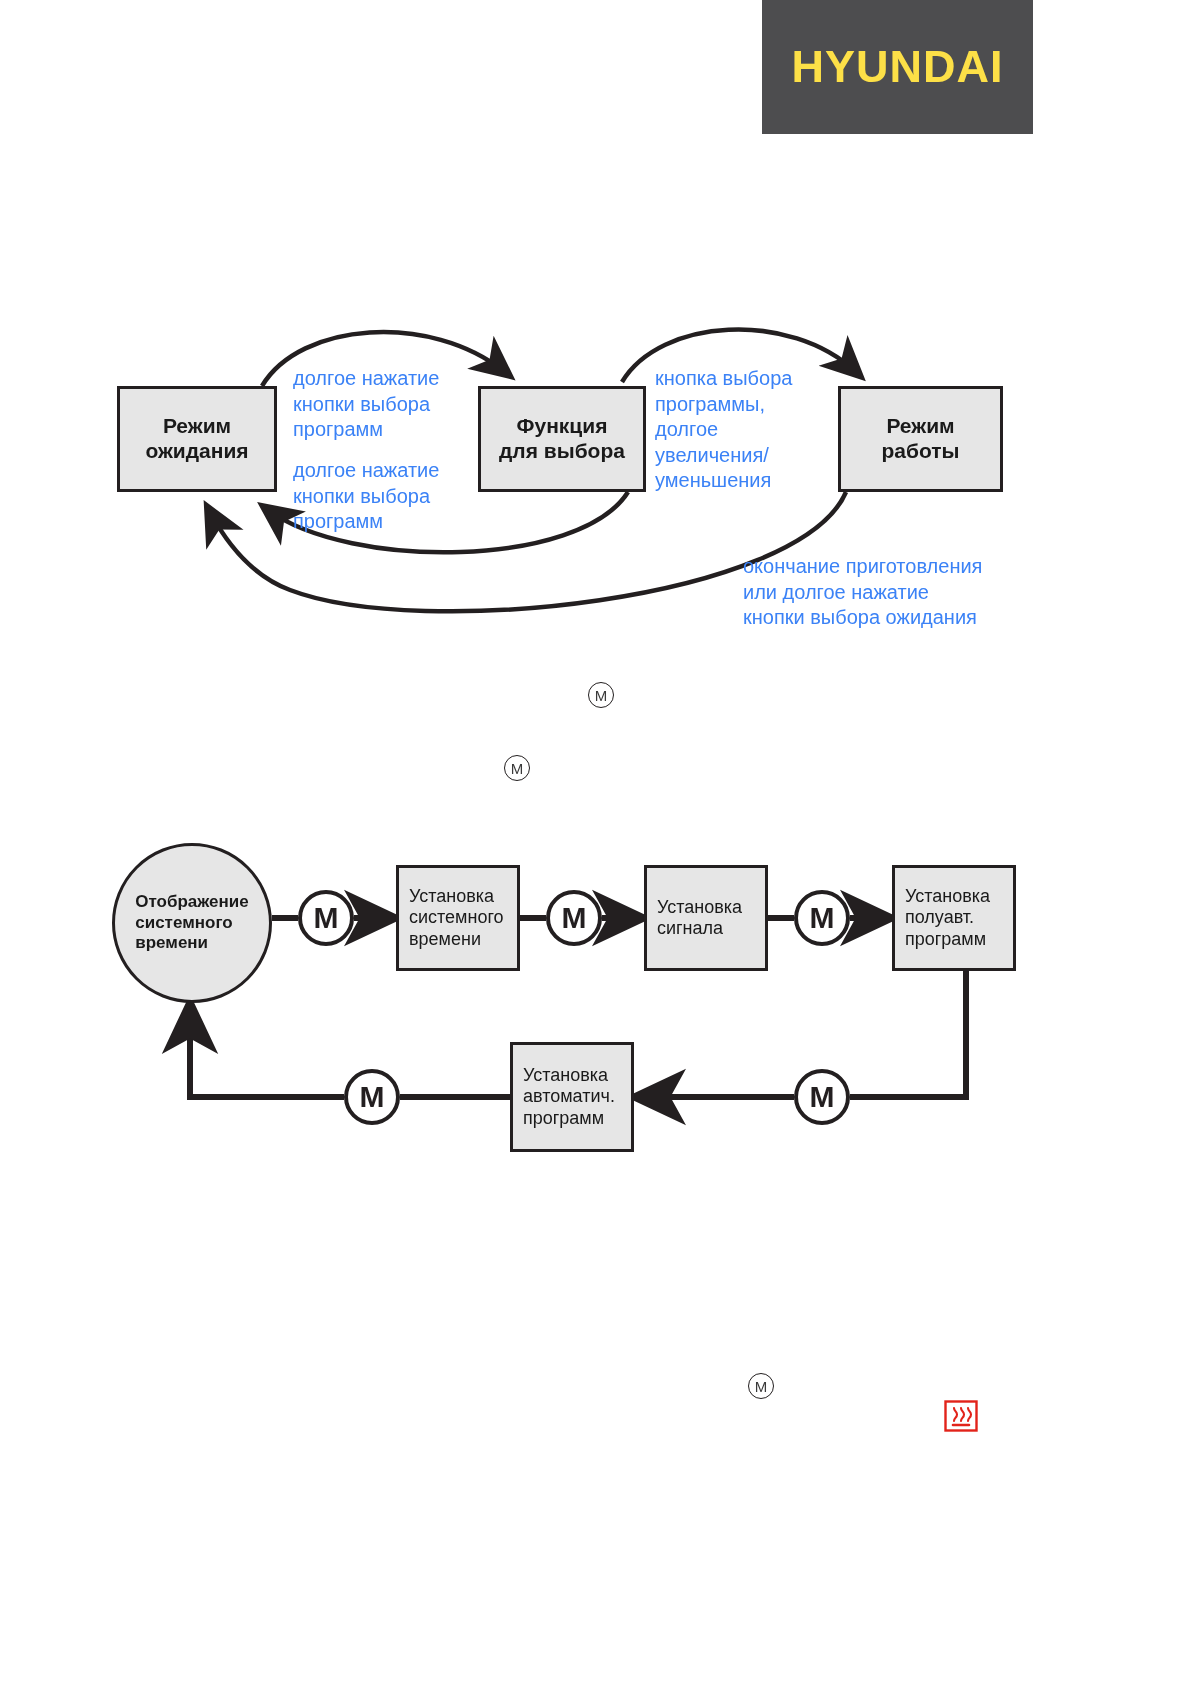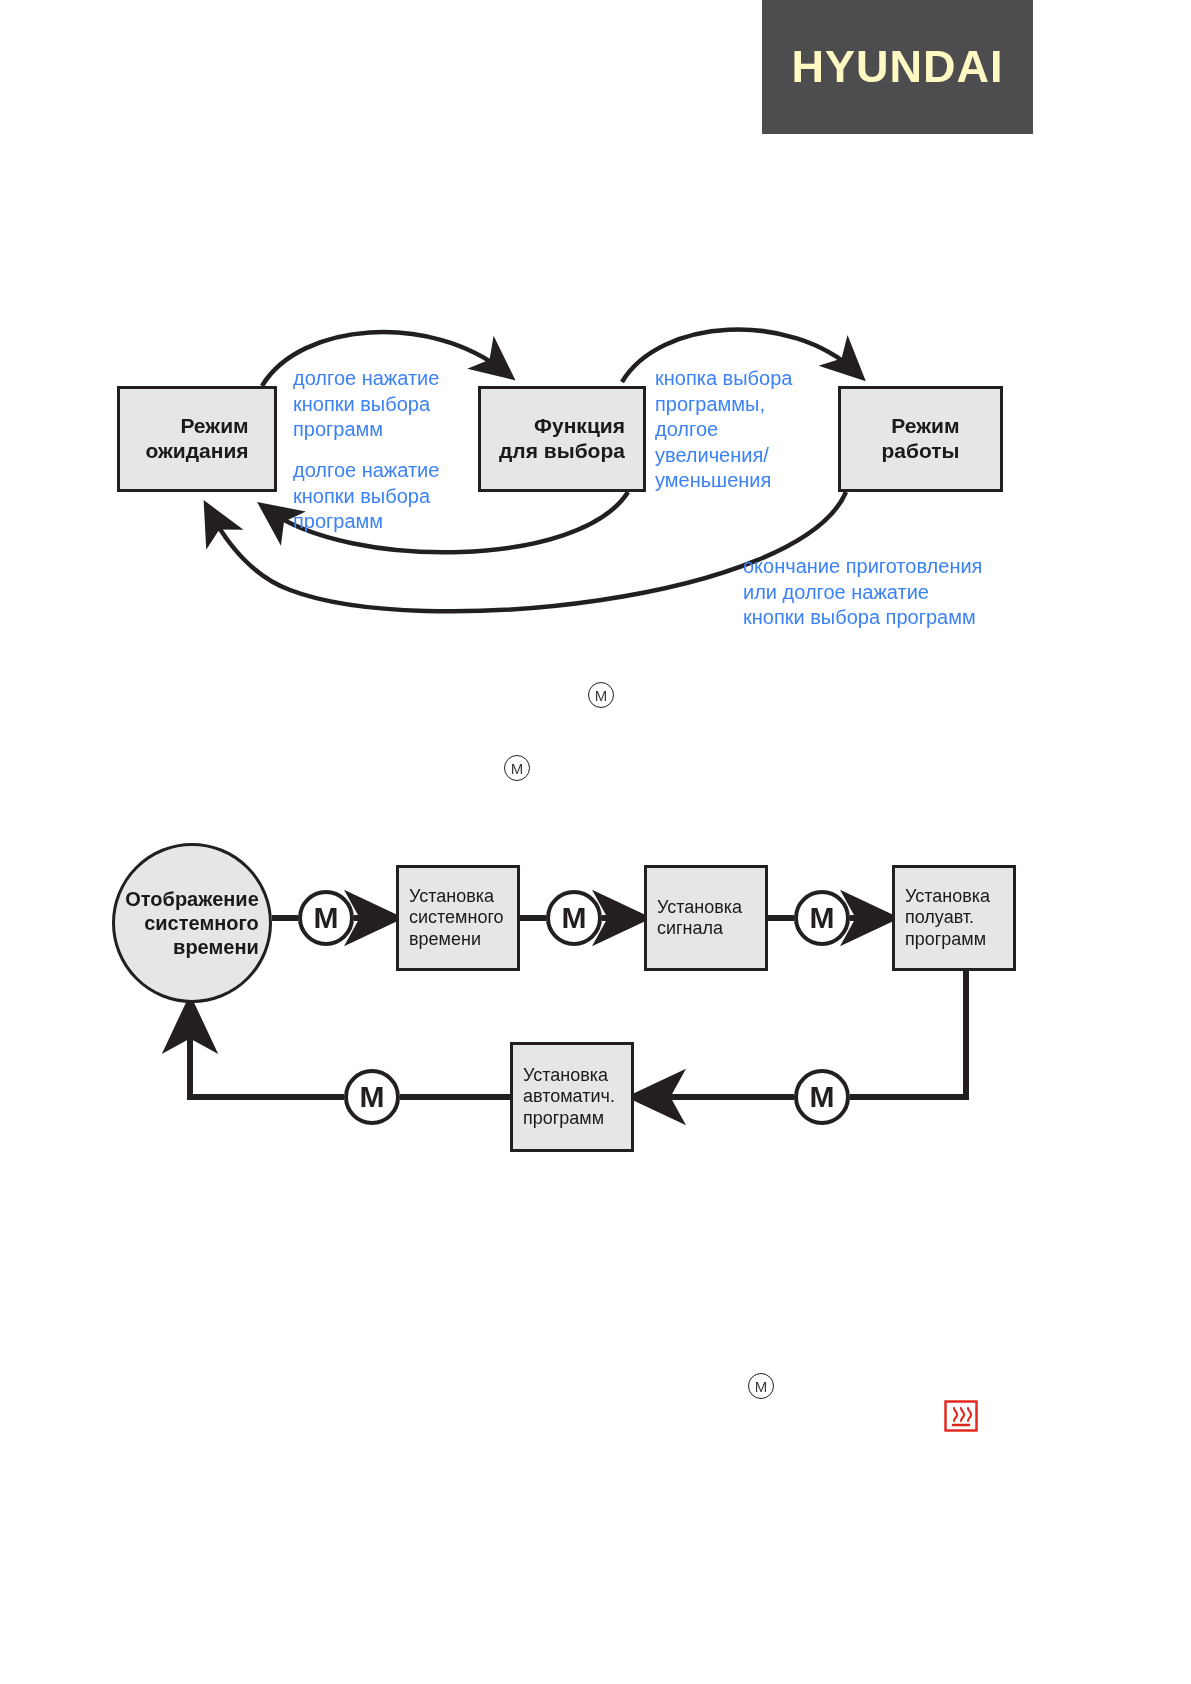--- a/index.html
+++ b/index.html
@@ -22,21 +22,21 @@
     left: 762px;
     top: 0;
     width: 271px;
     height: 134px;
     background: #4d4d4f;
     display: flex;
     align-items: center;
     justify-content: center;
   }
   .brand-text {
-    color: #fef9c3;
+    color: #fde047;
     font-size: 45px;
     font-weight: bold;
     letter-spacing: 1px;
     font-family: "Liberation Sans", "DejaVu Sans", sans-serif;
   }
 
   
   .diagram {
     position: absolute;
   }
@@ -47,21 +47,21 @@
 
   
   .node-box {
     position: absolute;
     background: #e6e6e6;
     border: 3px solid #231f20;
     box-sizing: border-box;
     display: flex;
     align-items: center;
     justify-content: center;
-    text-align: right;
+    text-align: center;
     line-height: 1.18;
   }
   .node-box.bold {
     font-weight: bold;
     font-size: 21px;
   }
   .node-box.plain {
     font-size: 18px;
     justify-content: flex-start;
     text-align: left;
@@ -74,23 +74,23 @@
   
   .node-circle {
     position: absolute;
     background: #e6e6e6;
     border: 3px solid #231f20;
     border-radius: 50%;
     box-sizing: border-box;
     display: flex;
     align-items: center;
     justify-content: center;
-    text-align: right;
-    font-weight: bold;
-    font-size: 20px;
+    text-align: left;
+    font-weight: bold;
+    font-size: 17px;
     line-height: 1.2;
   }
   .node-circle .node-label { white-space: pre-line; }
 
   
   .m-badge {
     position: absolute;
     border-radius: 50%;
     background: #ffffff;
     border: 4px solid #231f20;
@@ -174,21 +174,21 @@
 программ</div>
 
   <div class="edge-label" style="left:655px; top:366px; width:175px;">кнопка выбора
 программы,
 долгое
 увеличения/
 уменьшения</div>
 
   <div class="edge-label" style="left:743px; top:554px; width:300px;">окончание приготовления
 или долгое нажатие
-кнопки выбора программ</div>
+кнопки выбора ожидания</div>
 </div>
 
 <div class="m-badge small" style="left:588px; top:682px;">
   <span>M</span>
 </div>
 
 <div class="m-badge small" style="left:504px; top:755px;">
   <span>M</span>
 </div>
 

